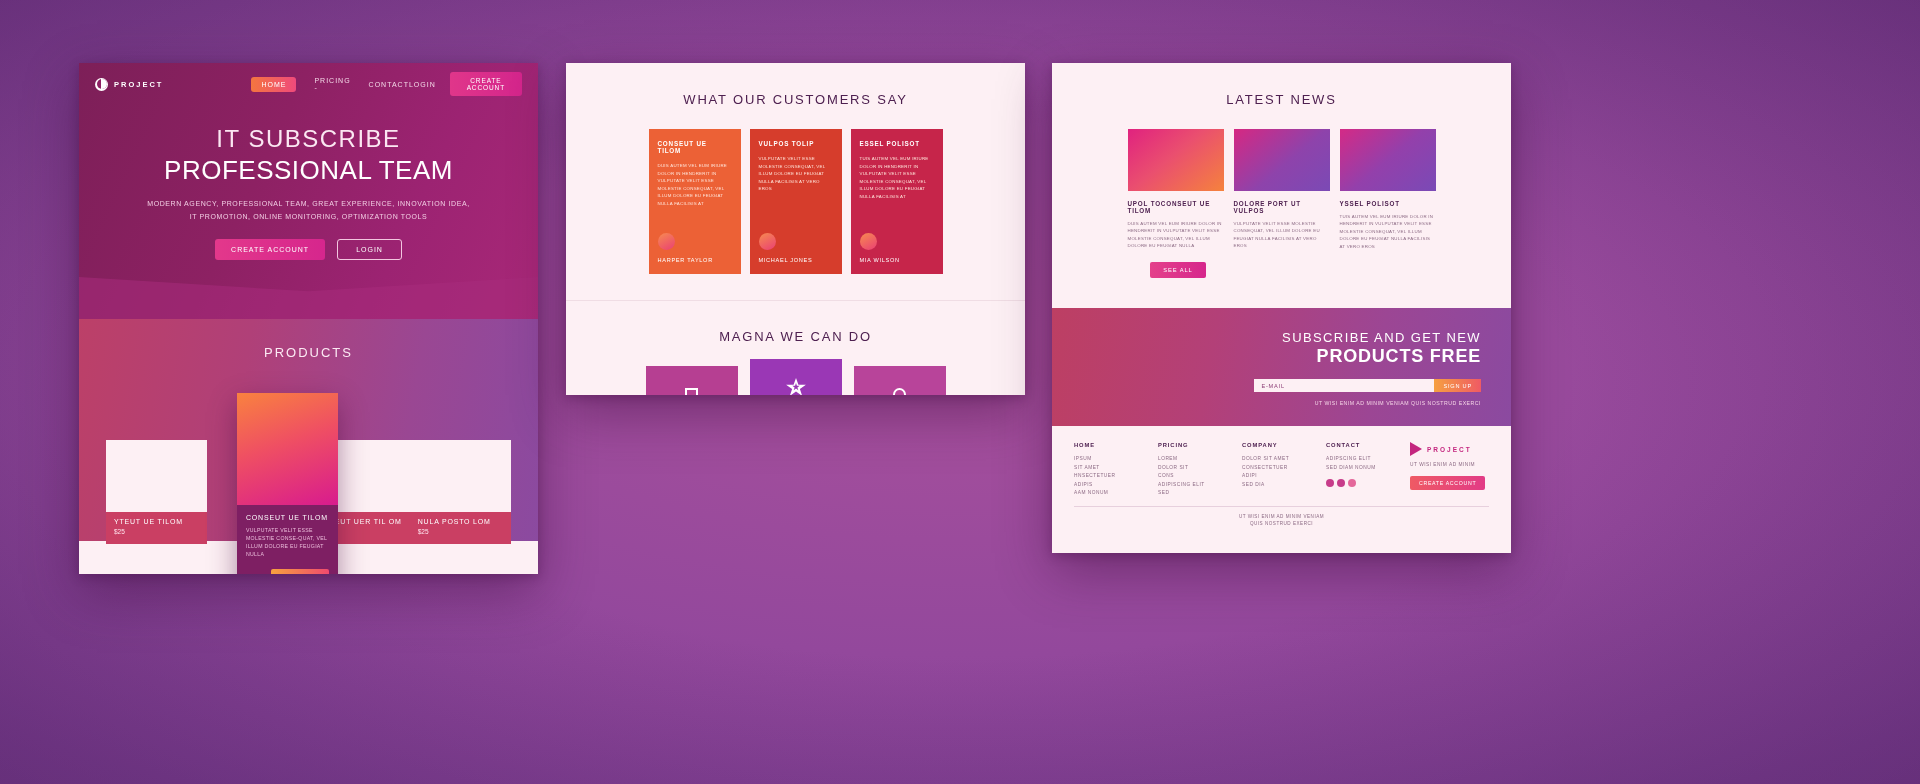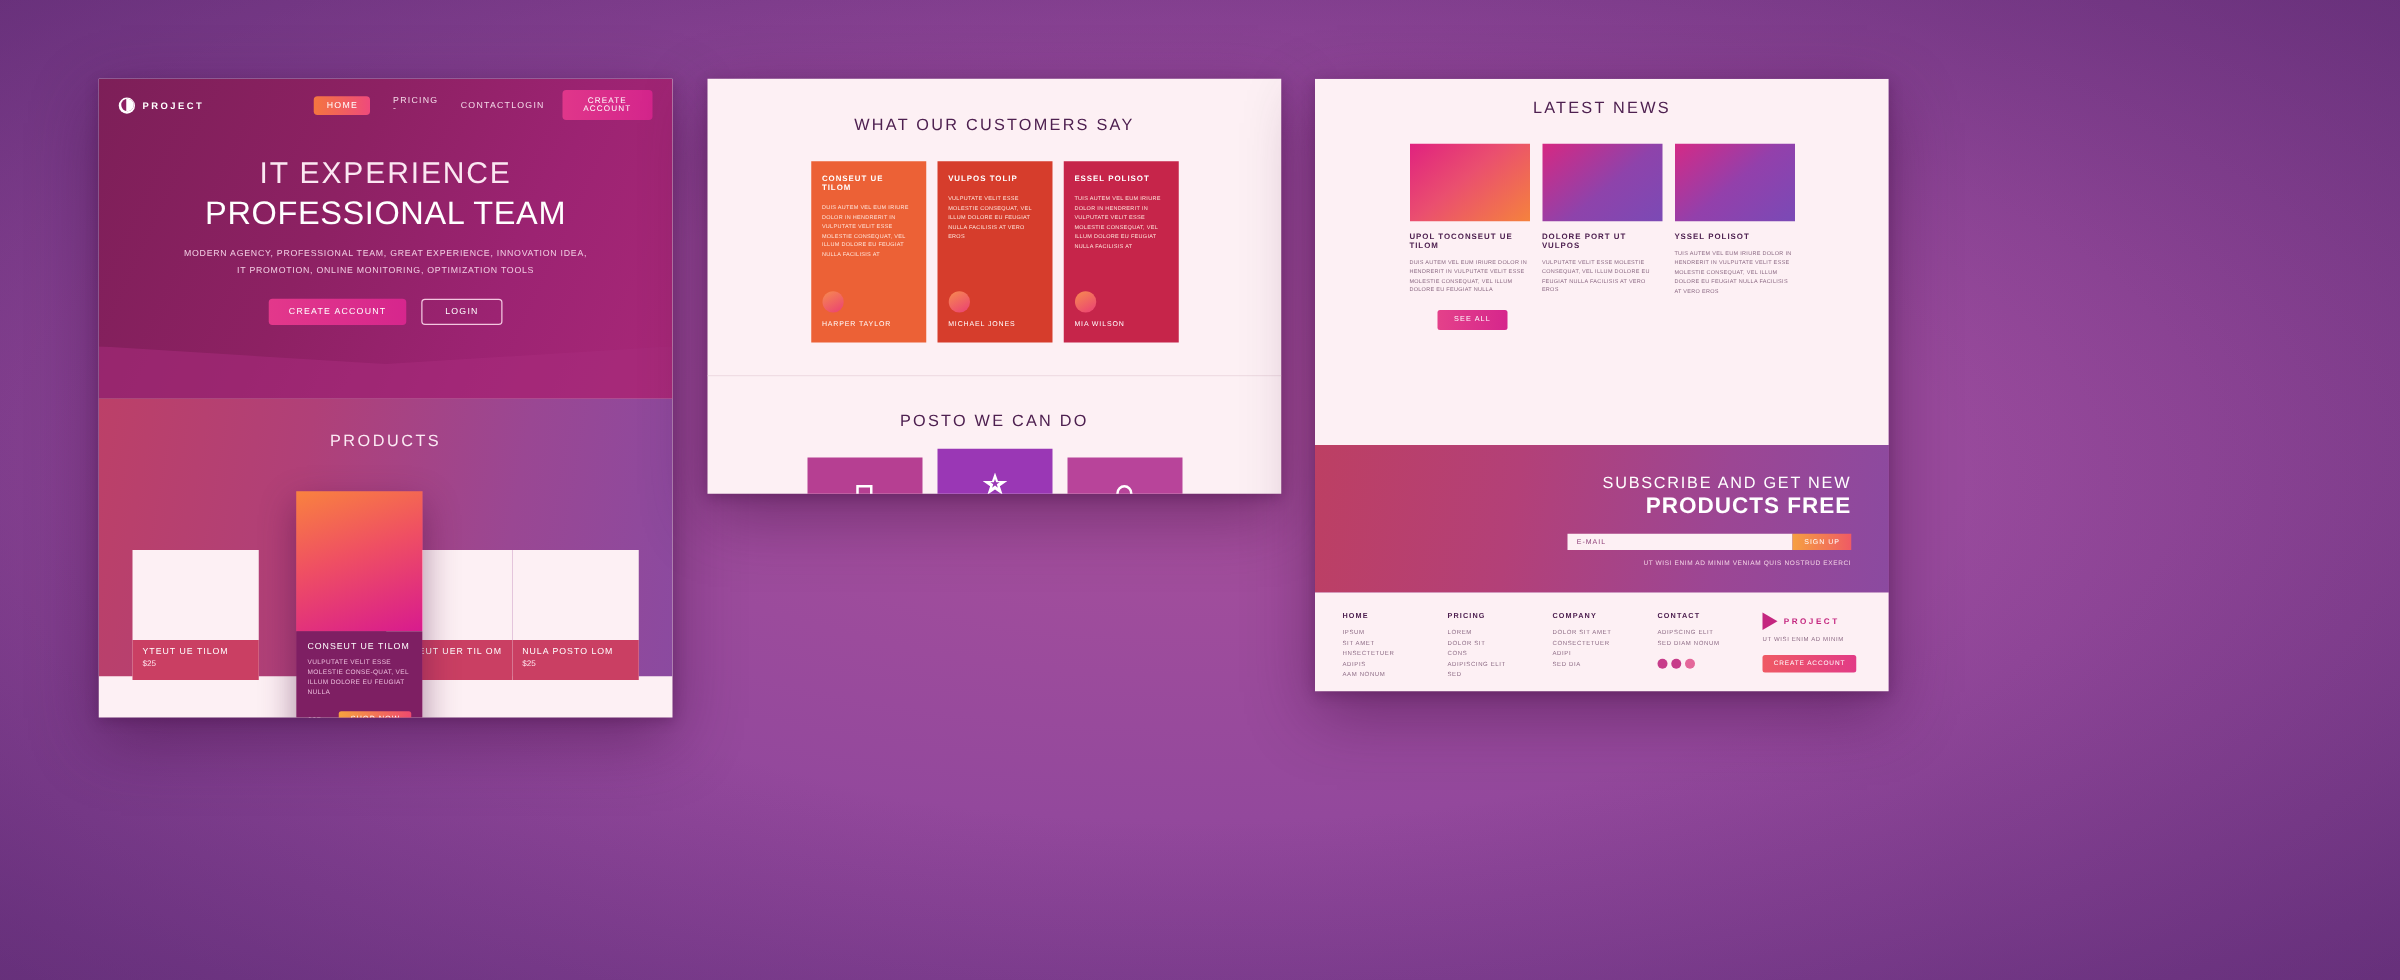--- a/index.html
+++ b/index.html
@@ -111,21 +111,21 @@
   .signup{ background:linear-gradient(90deg,#f1845b,#e53e74); color:#fff; border:none; padding:4px 10px;
      border-radius:2px; font-size:5.4px; letter-spacing:.7px; margin-top:10px; cursor:pointer; font-family:inherit;}
   .cta-row{ display:flex; gap:12px; justify-content:center; margin-top:24px; }
   .cta-solid{ background:linear-gradient(90deg,#e23e85,#d4268c); color:#fff; border:none; padding:8px 18px;
      border-radius:3px; font-size:7px; letter-spacing:1px; cursor:pointer; font-family:inherit;}
   .cta-ghost{ background:#fff; border:1px solid #e0b7cf; color:#4e2050; padding:8px 22px; border-radius:3px;
      font-size:7px; letter-spacing:1px; cursor:pointer; font-family:inherit;}
 
   
   #panel3{ left:1041px; top:63px; width:459px; height:490px; background:transparent; }
-  .news{ background:#fdf0f4; height:293px; padding-top:15px; }
+  .news{ background:#fdf0f4; height:245px; padding-top:29px; }
   .news-row{ display:flex; gap:10px; justify-content:center; margin-top:22px; }
   .news-card{ width:96px; }
   .news-thumb{ height:62px; }
   .n1{ background:linear-gradient(140deg,#e0227f 0%,#ea4f6f 45%,#f5823d 100%); }
   .n2{ background:linear-gradient(140deg,#d62882 0%,#8e43ab 55%,#7b4ab5 100%); }
   .n3{ background:linear-gradient(140deg,#d42a86 0%,#9340ab 50%,#7a4ab6 100%); }
   .news-card h5{ font-size:6.3px; letter-spacing:.8px; color:#4e2050; margin-top:9px; }
   .news-card p{ font-size:4.4px; line-height:7.4px; color:#8c6a84; margin-top:6px; letter-spacing:.25px;}
   .see-all{ display:block; margin:12px auto 0; background:linear-gradient(90deg,#e4418a,#d6268c); color:#fff;
      border:none; padding:5px 13px; border-radius:2px; font-size:5.8px; letter-spacing:.9px; cursor:pointer;
@@ -178,21 +178,21 @@
           <a class="nav-pill" href="#">HOME</a>
           <a href="#">PRICING -</a>
           <a href="#">CONTACT</a>
         </div>
         <div class="nav-right">
           <a href="#" style="color:#f4d9e8;text-decoration:none;letter-spacing:1px;">LOGIN</a>
           <button class="btn-grad">CREATE ACCOUNT</button>
         </div>
       </div>
       <div class="hero-body">
-        <div class="hero-kicker">IT EXPERIENCE</div>
+        <div class="hero-kicker">IT SUBSCRIBE</div>
         <div class="hero-title">PROFESSIONAL TEAM</div>
         <div class="hero-sub">
           <div>MODERN AGENCY, PROFESSIONAL TEAM, GREAT EXPERIENCE, INNOVATION IDEA,</div>
           <div>IT PROMOTION, ONLINE MONITORING, OPTIMIZATION TOOLS</div>
         </div>
         <div class="hero-btns">
           <button class="btn-solid">CREATE ACCOUNT</button>
           <button class="btn-outline">LOGIN</button>
         </div>
       </div>
@@ -265,21 +265,21 @@
           <h4>ESSEL POLISOT</h4>
           <p>TUIS AUTEM VEL EUM IRIURE DOLOR IN HENDRERIT IN VULPUTATE VELIT ESSE MOLESTIE CONSEQUAT, VEL ILLUM DOLORE EU FEUGIAT NULLA FACILISIS AT</p>
           <div class="avatar"></div>
           <div class="who">MIA WILSON</div>
         </div>
       </div>
       <div class="divider"></div>
     </div>
 
     <div class="can-wrap">
-      <div class="sec-title">POSTO WE CAN DO</div>
+      <div class="sec-title">MAGNA WE CAN DO</div>
       <div class="can-row">
         <div class="can c1">
           <div class="ic">
               <span class="sq"></span>
             </div>
           <h5>NOSTURD EUT</h5>
           <p>UT WISI ENIM AD MINIM VENIAM</p>
           <button class="signup">SIGN UP</button>
         </div>
         <div class="can c2">

